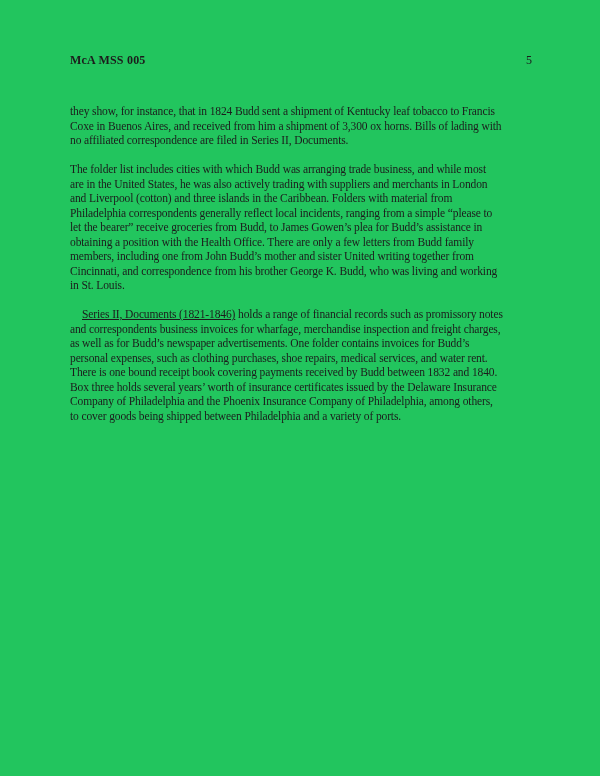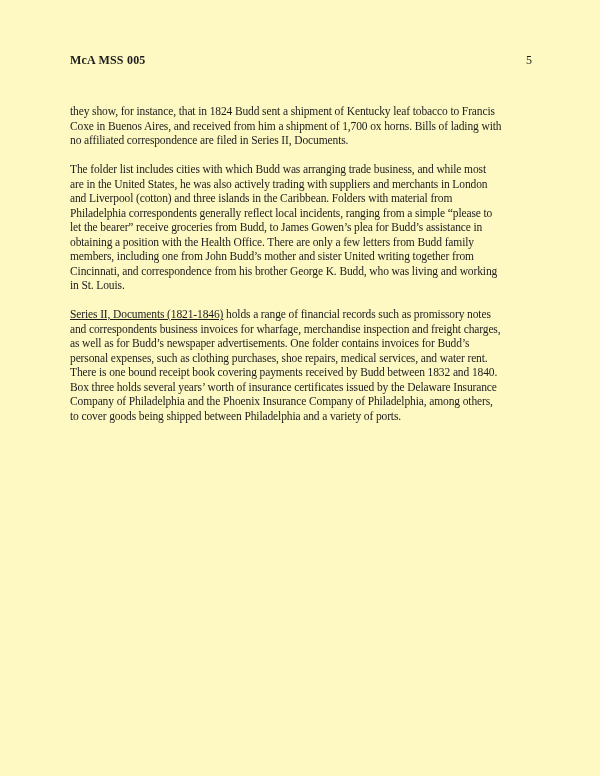--- a/index.html
+++ b/index.html
@@ -10,21 +10,21 @@
   body {
     width: 600px;
     height: 776px;
     font-family: "Liberation Serif", serif;
     color: #1c1c1c;
   }
   .page {
     position: relative;
     width: 600px;
     height: 776px;
-    background: #fef9c3;
+    background: #22c55e;
     overflow: hidden;
   }
   .header {
     position: absolute;
     top: 53px;
     left: 70px;
     right: 68px;
     display: flex;
     justify-content: space-between;
     align-items: baseline;
@@ -48,34 +48,35 @@
     letter-spacing: -0.12px;
   }
   .paragraph {
     margin: 0 0 14.5px 0;
   }
   .line {
     white-space: nowrap;
   }
   .underline {
     text-decoration: underline;
+    margin-left: 12px;
   }
 </style>
 </head>
 <body>
 
 <div class="page">
   <div class="header">
     <span class="header-left">McA MSS 005</span>
     <span class="header-right">5</span>
   </div>
   <div class="body-text">
       <div class="paragraph">
         <div class="line"><span>they show, for instance, that in 1824 Budd sent a shipment of Kentucky leaf tobacco to Francis</span></div>
-        <div class="line"><span>Coxe in Buenos Aires, and received from him a shipment of 1,700 ox horns. Bills of lading with</span></div>
+        <div class="line"><span>Coxe in Buenos Aires, and received from him a shipment of 3,300 ox horns. Bills of lading with</span></div>
         <div class="line"><span>no affiliated correspondence are filed in Series II, Documents.</span></div>
       </div>
       <div class="paragraph">
         <div class="line"><span>The folder list includes cities with which Budd was arranging trade business, and while most</span></div>
         <div class="line"><span>are in the United States, he was also actively trading with suppliers and merchants in London</span></div>
         <div class="line"><span>and Liverpool (cotton) and three islands in the Caribbean. Folders with material from</span></div>
         <div class="line"><span>Philadelphia correspondents generally reflect local incidents, ranging from a simple “please to</span></div>
         <div class="line"><span>let the bearer” receive groceries from Budd, to James Gowen’s plea for Budd’s assistance in</span></div>
         <div class="line"><span>obtaining a position with the Health Office. There are only a few letters from Budd family</span></div>
         <div class="line"><span>members, including one from John Budd’s mother and sister United writing together from</span></div>

